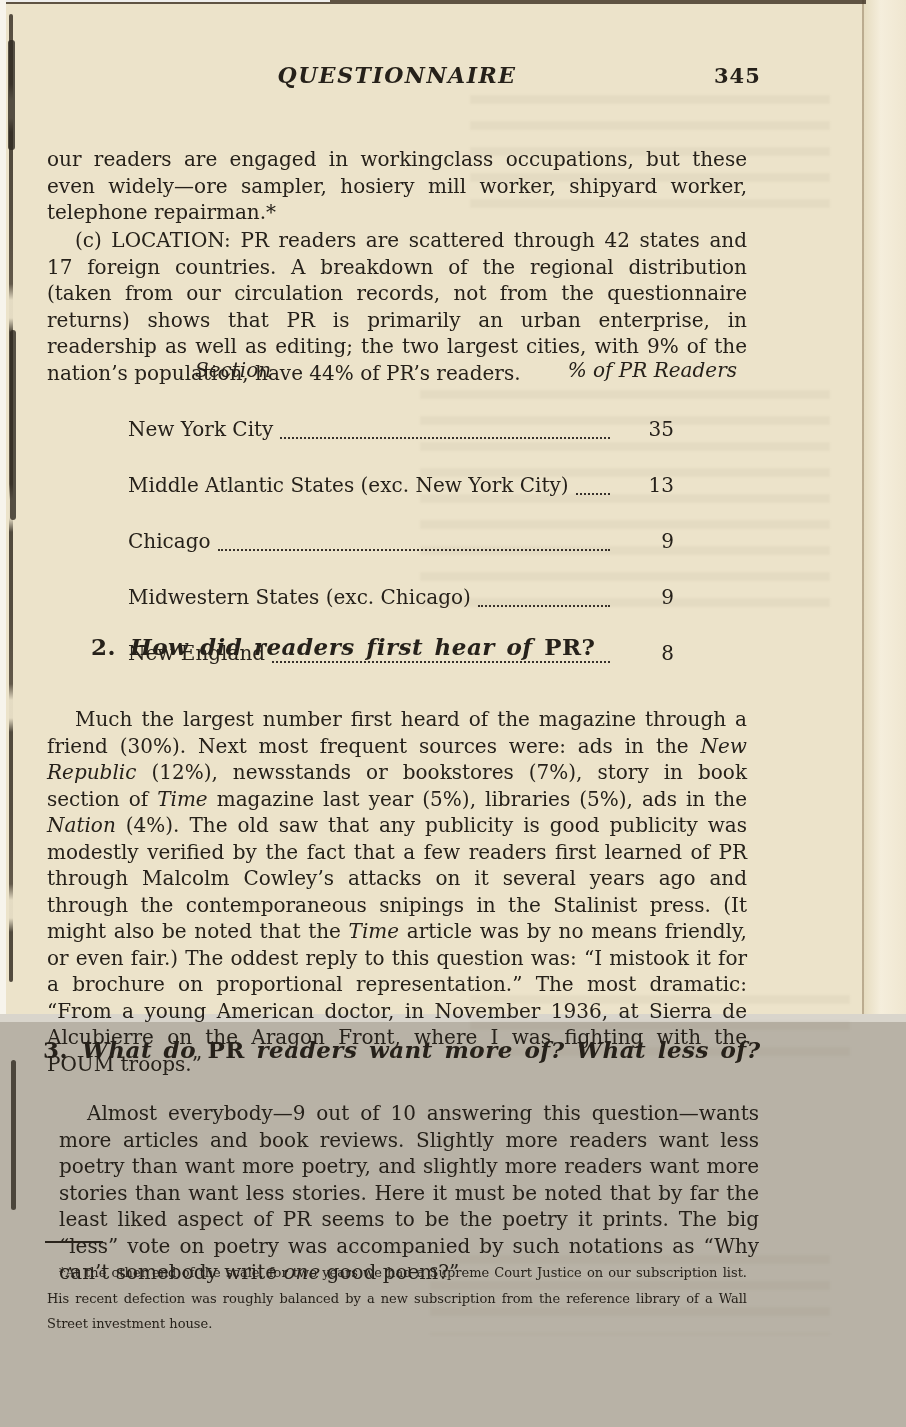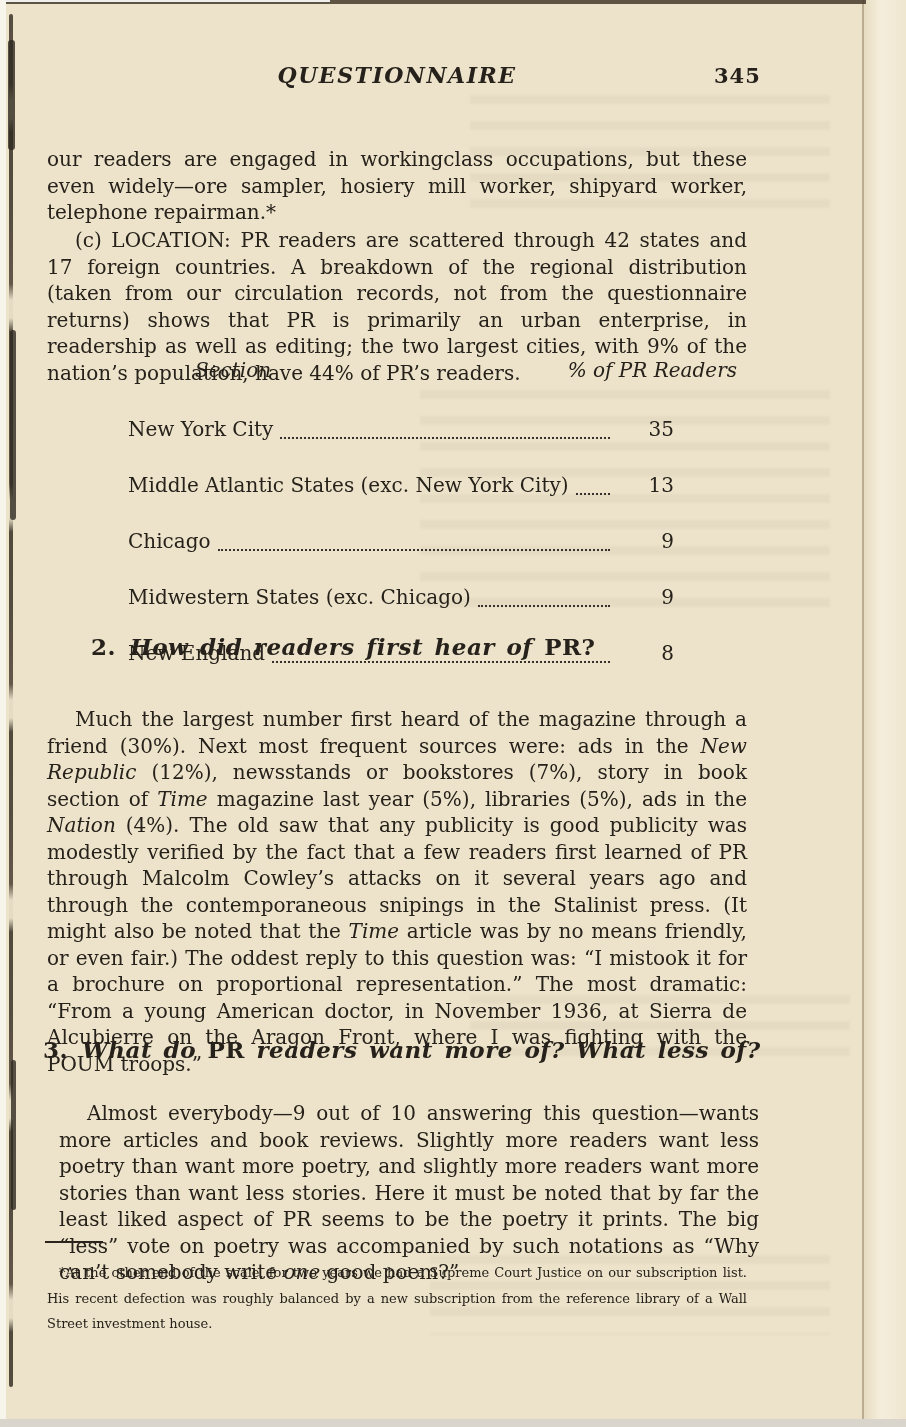--- a/index.html
+++ b/index.html
@@ -3,21 +3,21 @@
 <meta charset="utf-8">
 <style>
   html,body { margin:0; padding:0; }
   body {
     width:906px; height:1427px;
     font-family:"DejaVu Serif", serif;
     background:#b8b2a6;
     overflow:hidden;
   }
   .page {
-    position:relative; width:906px; height:1427px;
+    position:relative; width:906px; height:1022px;
     background:#ece3ca;
     color:#26211a;
   }
   
   .edge-left-white { position:absolute; left:0; top:0; bottom:0; width:6px; background:#f7f4ec; }
   .gutter-line {
     position:absolute; left:9px; top:14px; bottom:40px; width:4px; border-radius:2px;
     background:repeating-linear-gradient(180deg,
       #3a3227 0px, #4a4033 70px, rgba(58,50,39,0.05) 86px, rgba(58,50,39,0.05) 104px,
       #352e23 118px, #3a3227 200px);

